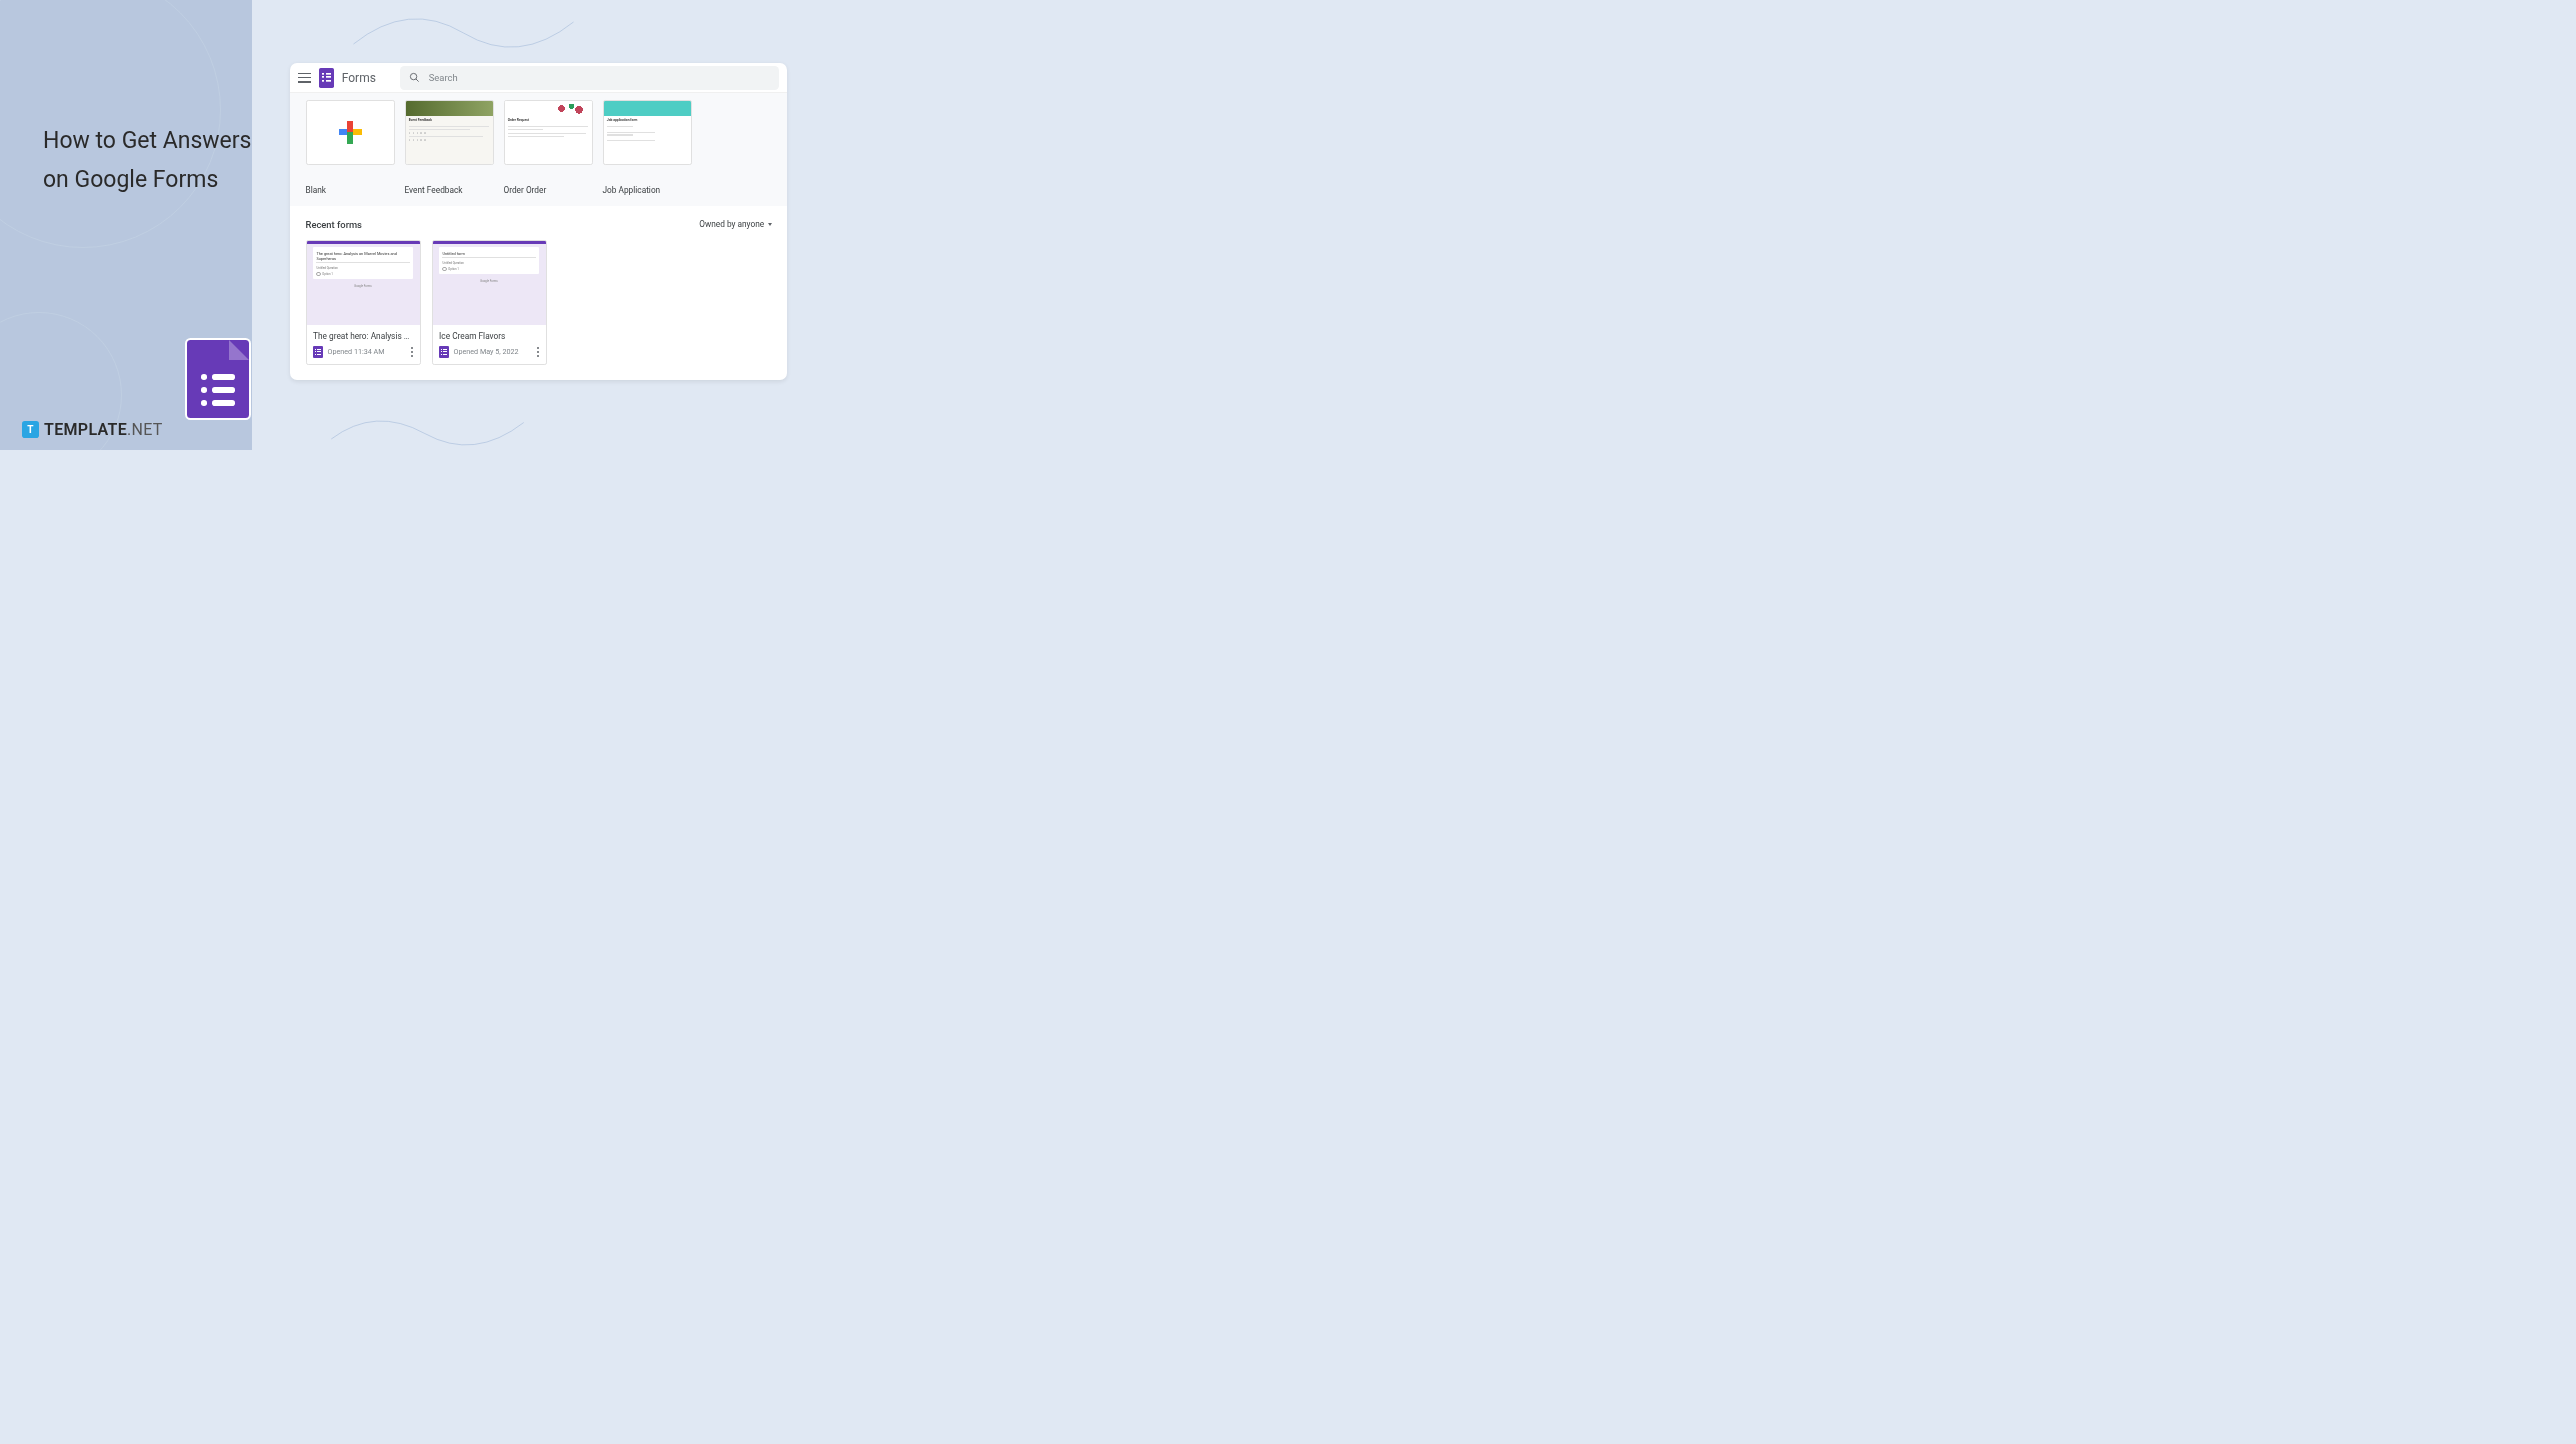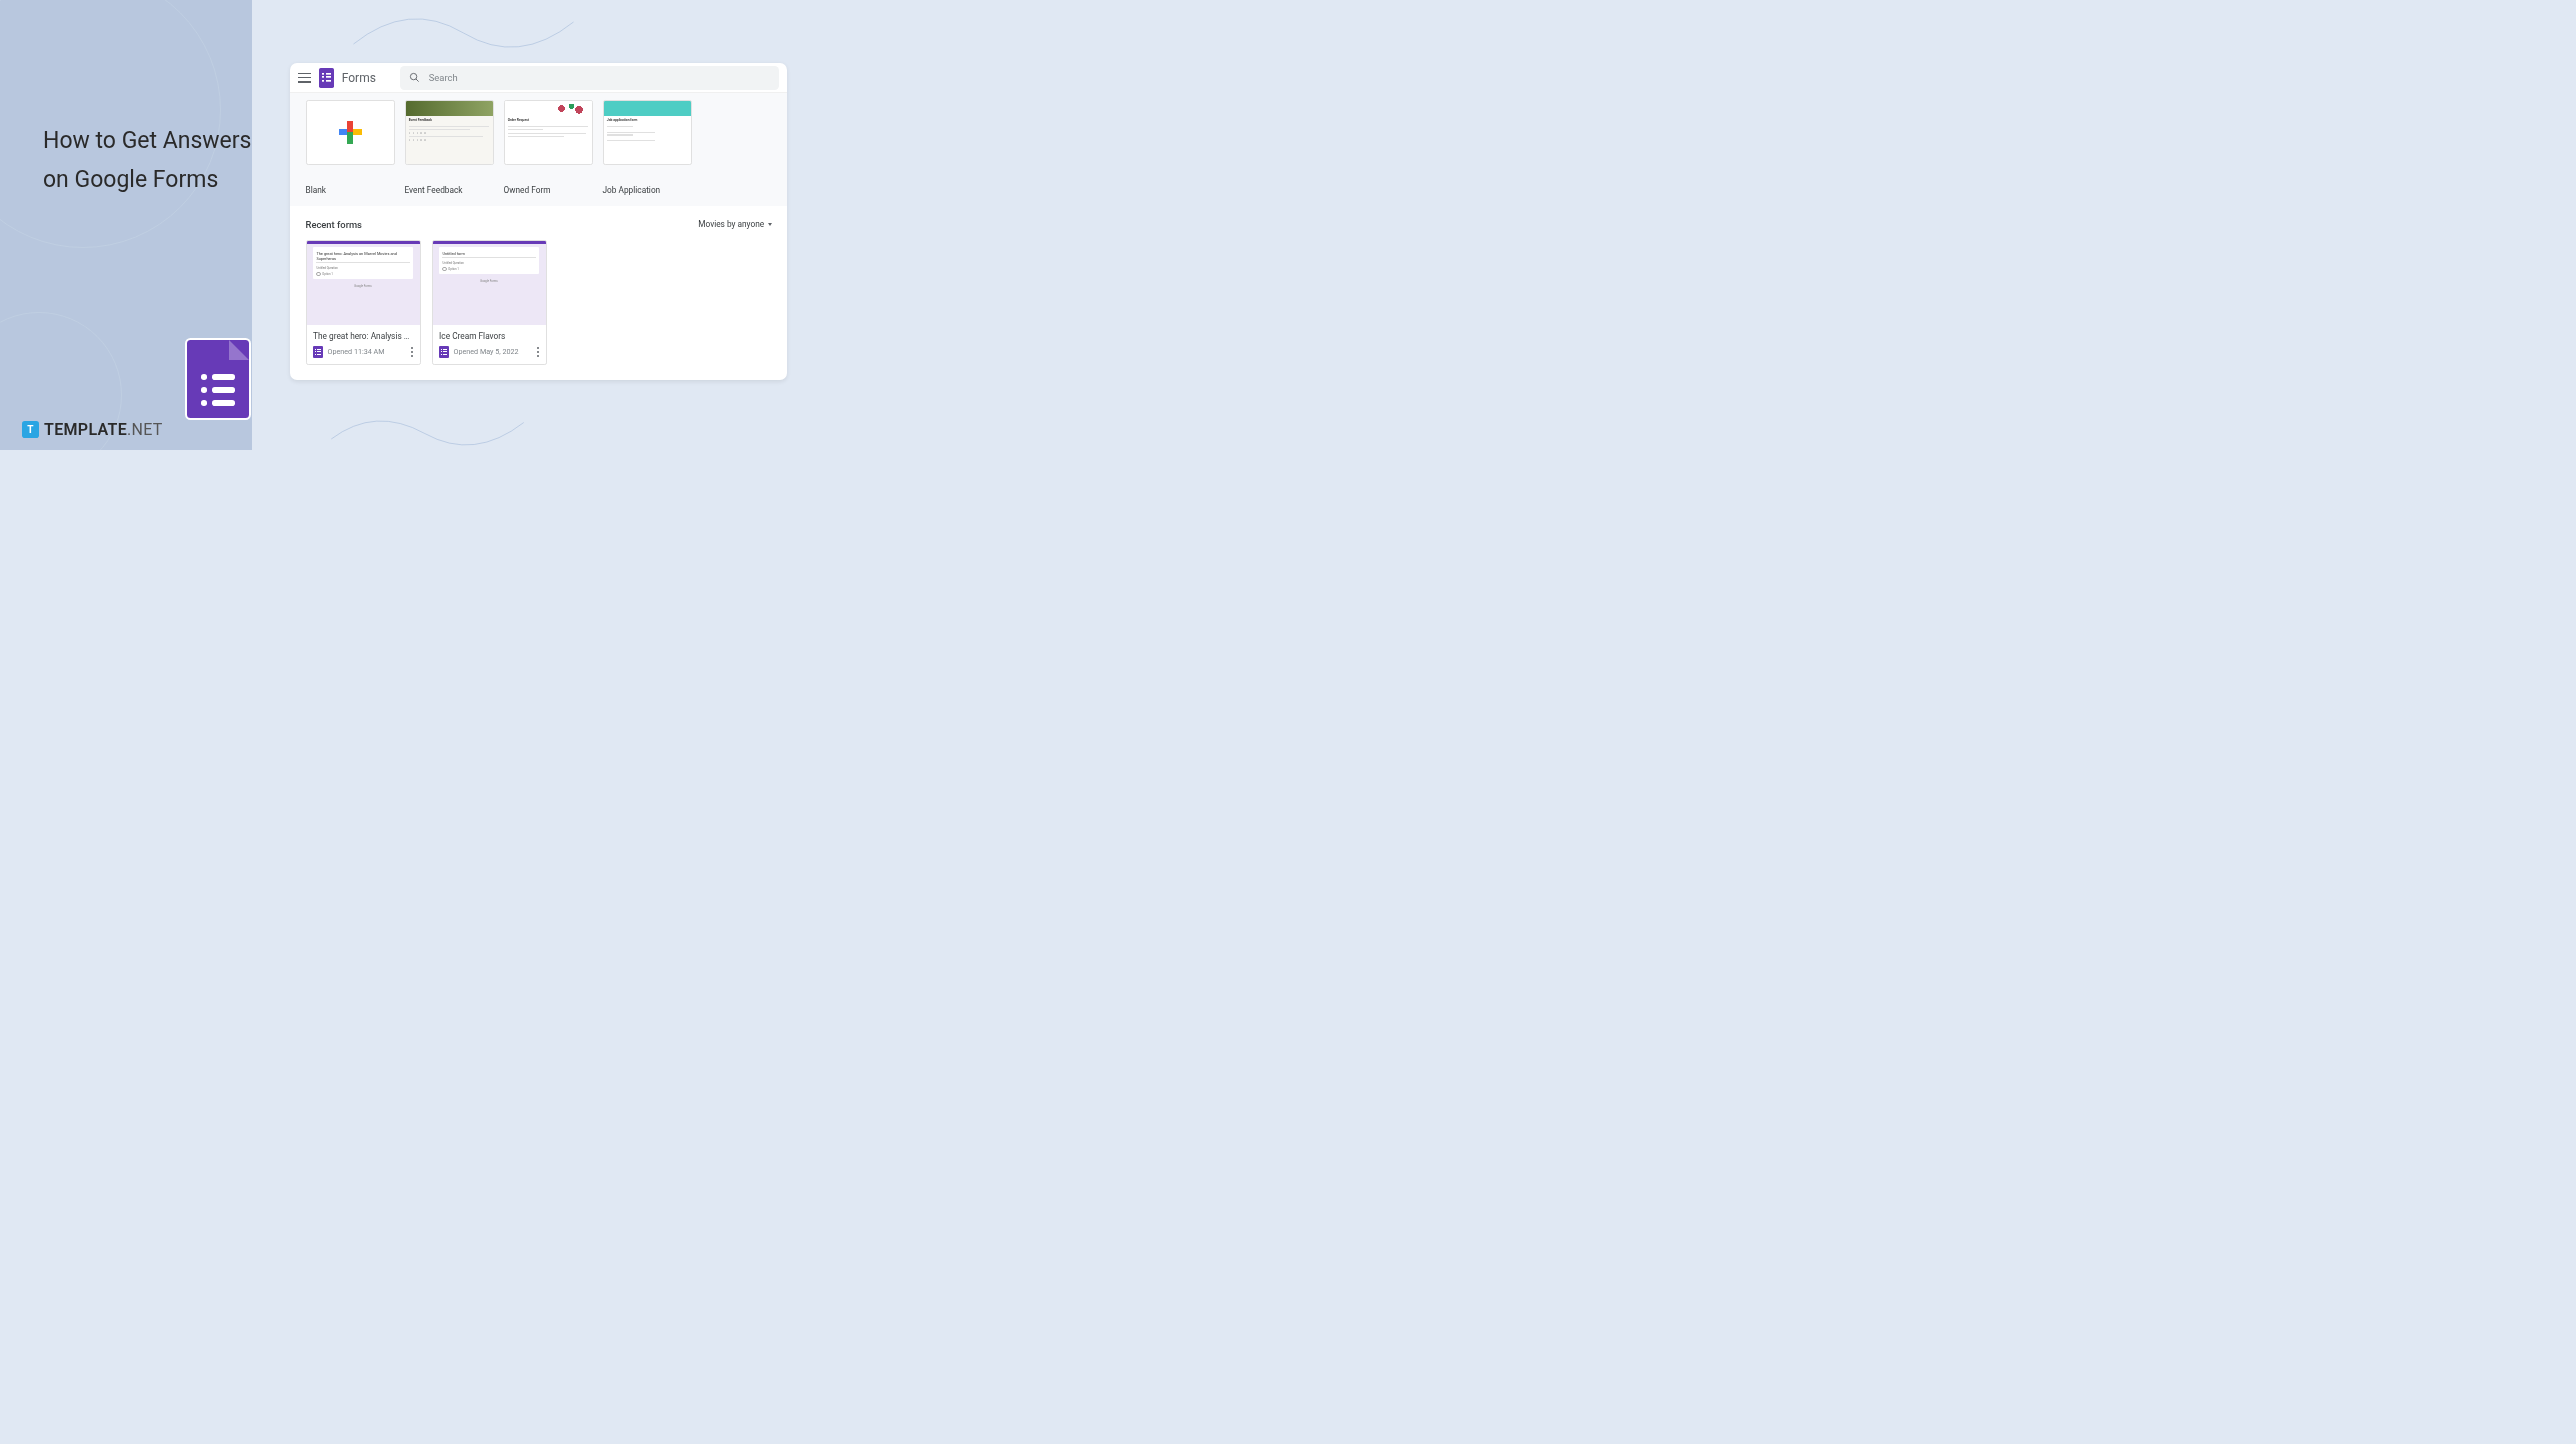--- a/index.html
+++ b/index.html
@@ -523,21 +523,21 @@
         <div class="template-thumb">
           <div class="template-preview">
             <div class="preview-banner banner-flowers"></div>
             <div class="preview-heading">Order Request</div>
             <div class="preview-line"></div>
             <div class="preview-line" style="width:40%"></div>
             <div class="preview-line" style="width:90%;margin-top:3.3px"></div>
             <div class="preview-line" style="width:65%"></div>
           </div>
         </div>
-        <div class="template-label">Owned Form</div>
+        <div class="template-label">Order Order</div>
       </div>
 
       <div class="template-card">
         <div class="template-thumb">
           <div class="template-preview">
             <div class="preview-banner banner-teal"></div>
             <div class="preview-heading">Job application form</div>
             <div class="preview-line" style="width:30%"></div>
             <div class="preview-line" style="width:55%;margin-top:4.4px"></div>
             <div class="preview-line" style="width:30%"></div>
@@ -545,21 +545,21 @@
           </div>
         </div>
         <div class="template-label">Job Application</div>
       </div>
     </div>
 
     <div class="recent-section">
       <div class="recent-header">
         <div class="recent-title">Recent forms</div>
         <div class="owned-dropdown">
-          <span>Movies by anyone</span>
+          <span>Owned by anyone</span>
           <div class="triangle-down"></div>
         </div>
       </div>
       <div class="recent-grid">
         <div class="recent-card">
           <div class="recent-thumb">
             <div class="recent-thumb-top"></div>
             <div class="recent-thumb-body">
               <div class="recent-thumb-title">The great hero: Analysis on Marvel Movies and Superheros</div>
               <div class="recent-thumb-line"></div>

